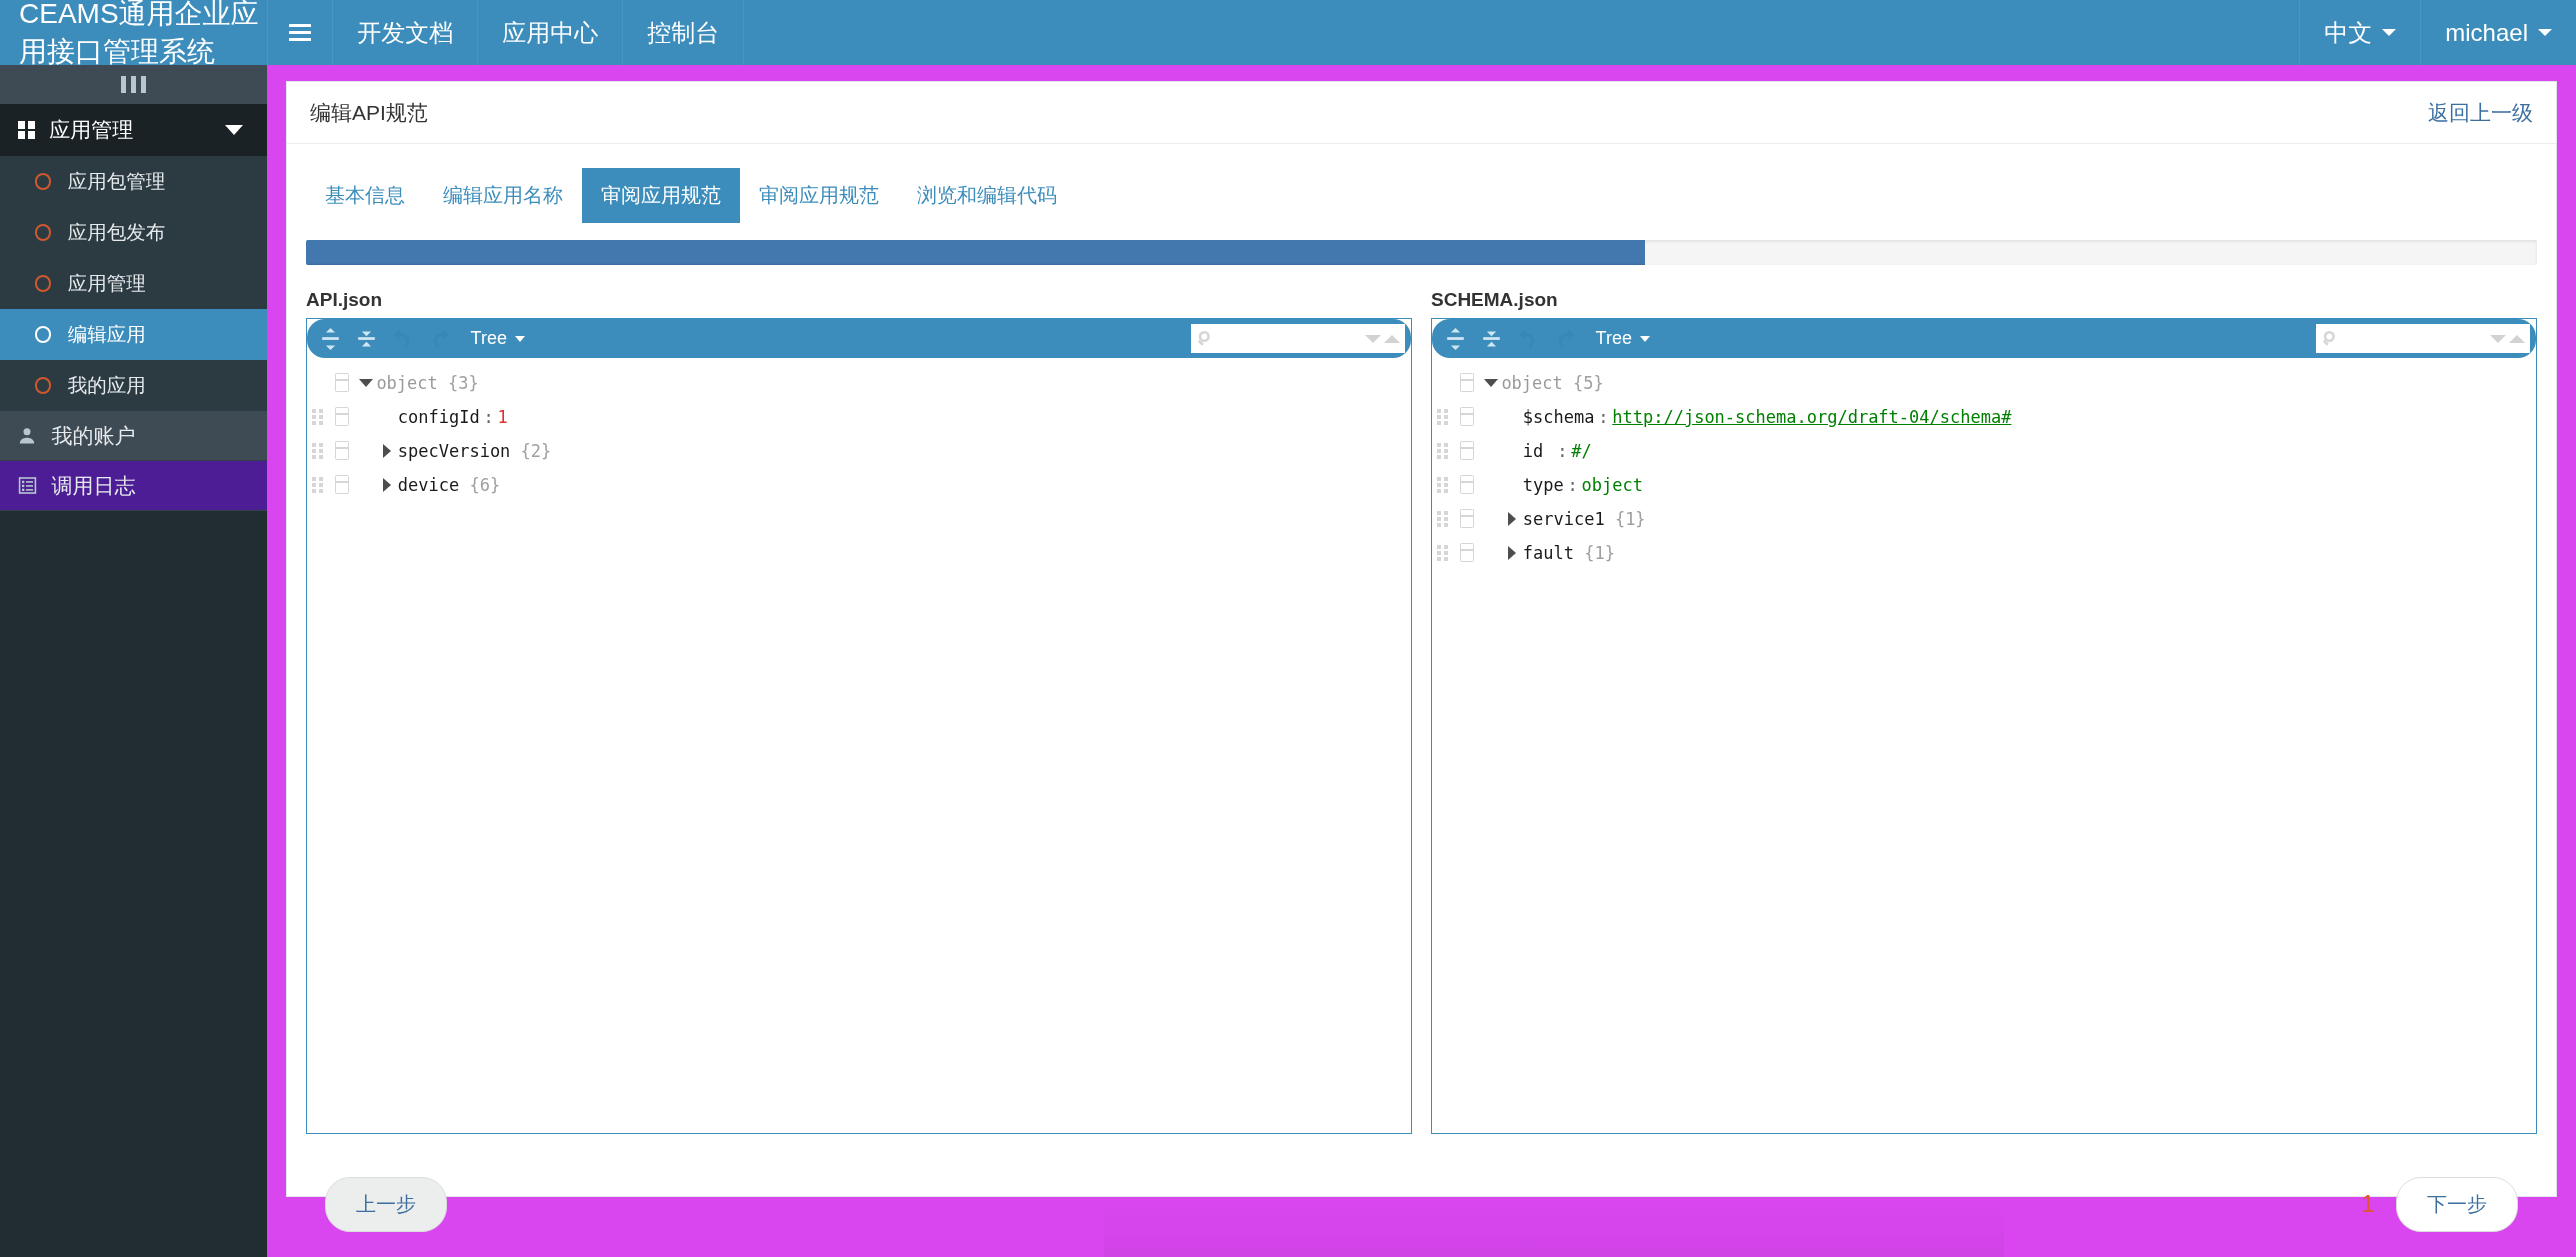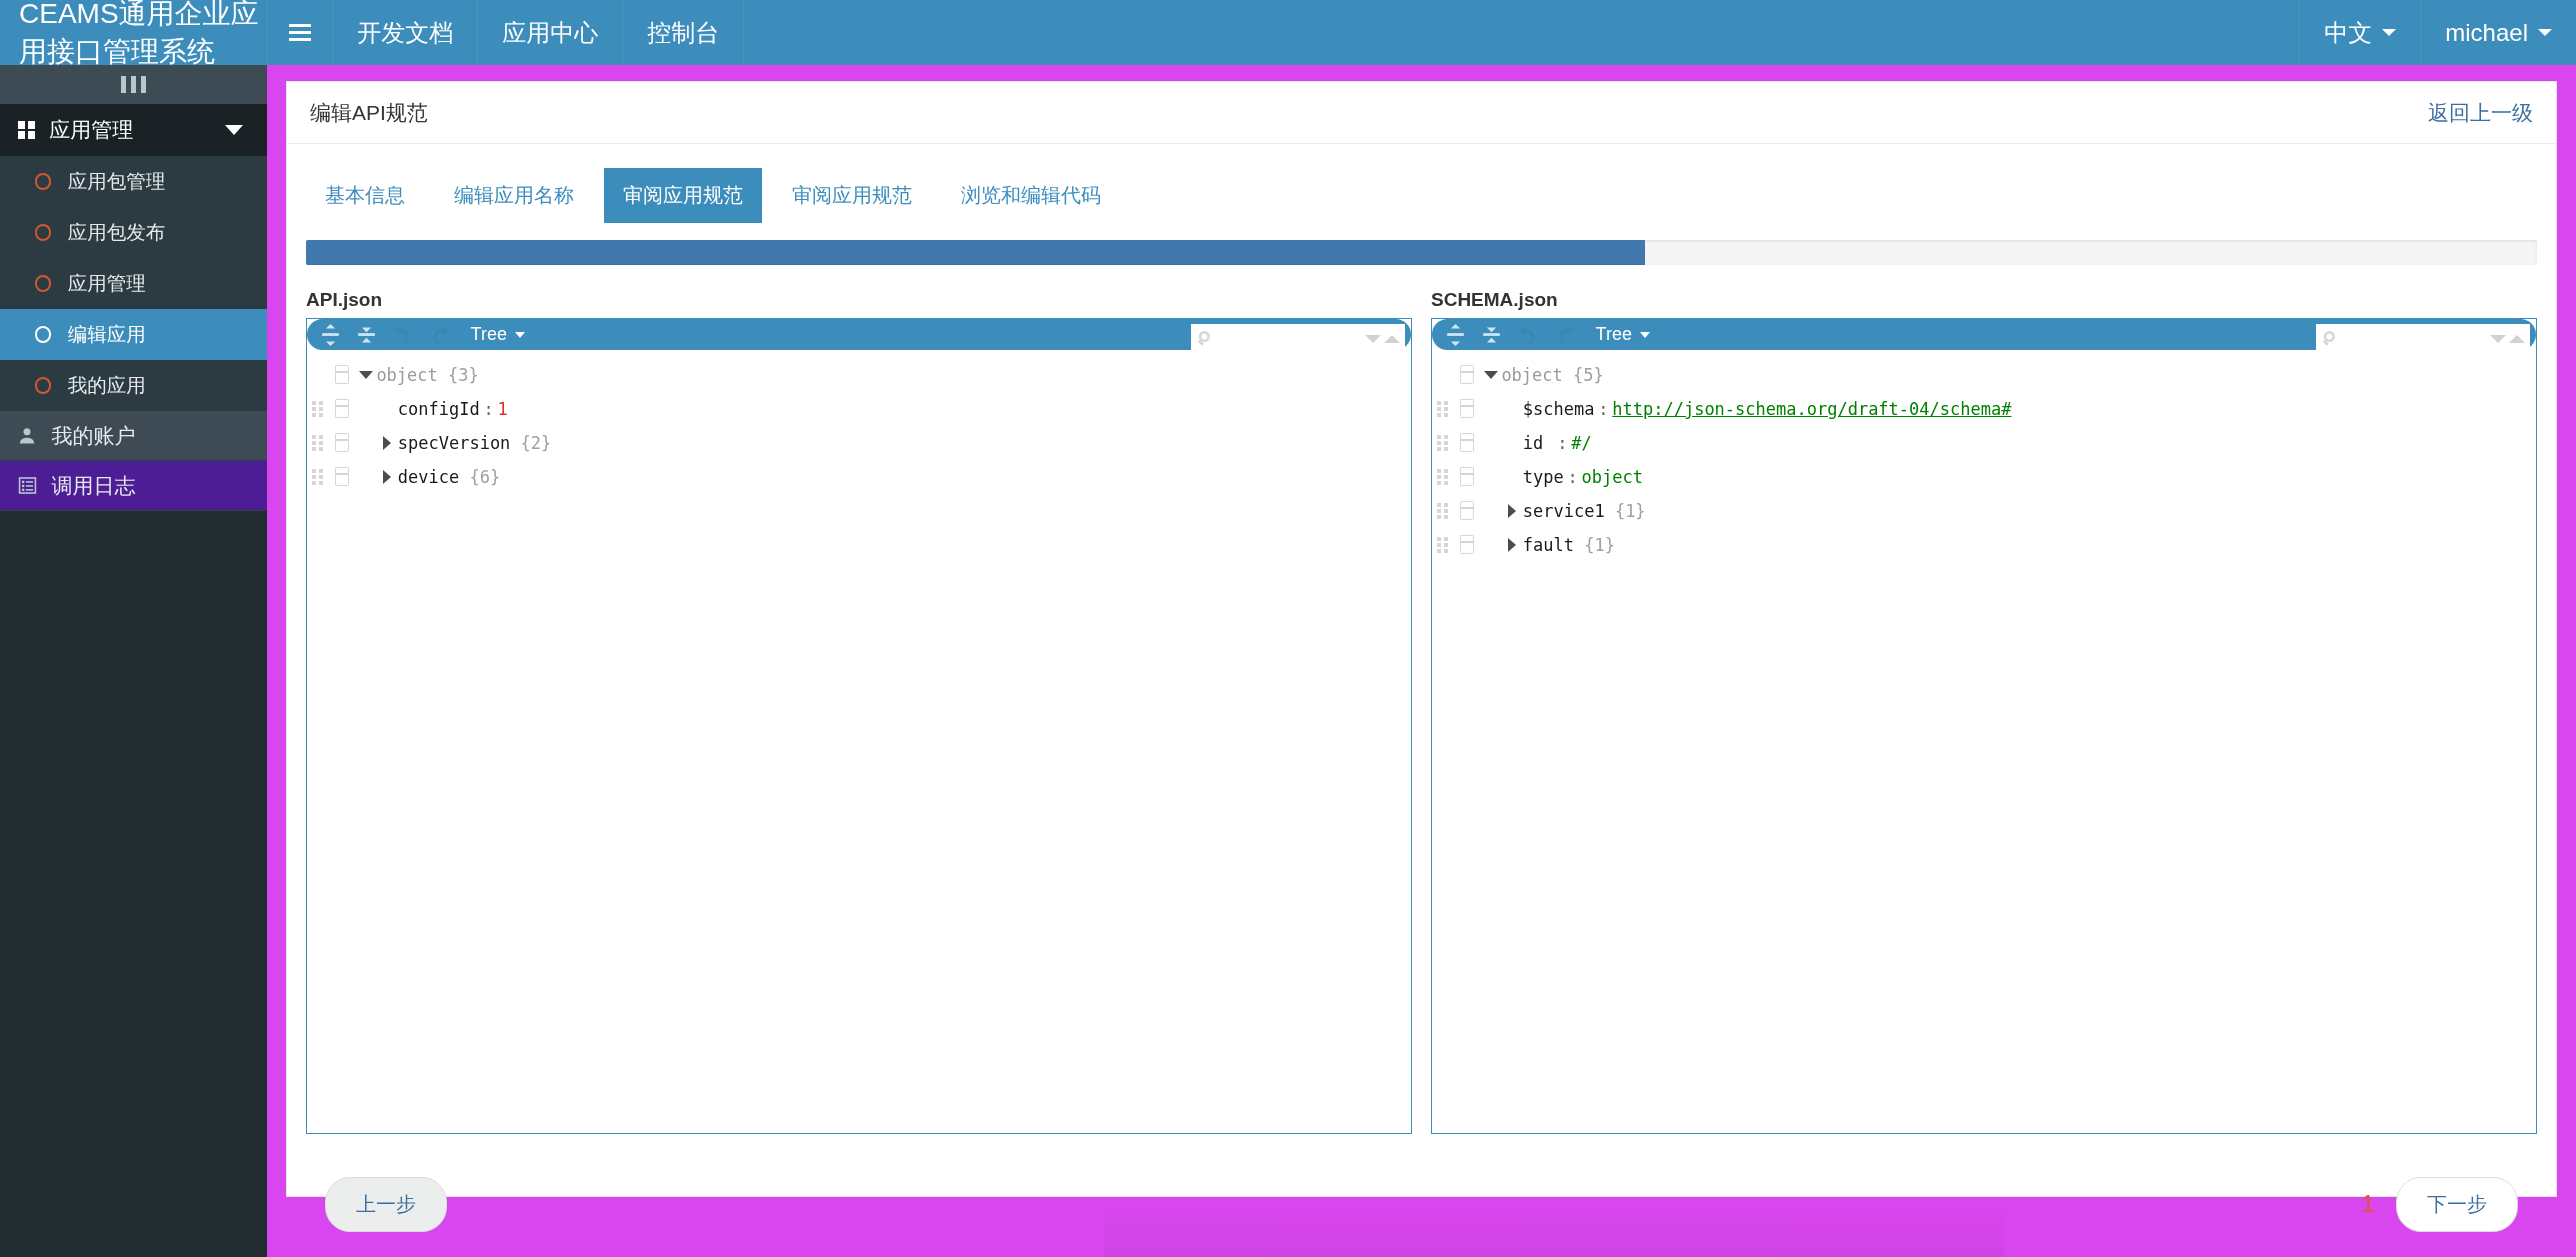--- a/index.html
+++ b/index.html
@@ -154,21 +154,21 @@
     display: flex; align-items: center; justify-content: space-between;
     padding: 0 23px;
     border-bottom: 0.6px solid #e9ecf0;
   }
   .panel-title { font-size: 21px; color: #333; }
   .panel-link { font-size: 21px; color: #3c6fa0; cursor: pointer; }
 
   .tabs {
     display: flex; align-items: flex-end;
     padding: 24px 19px 0 19px;
-    gap: 11px;
+    gap: 0;
   }
   .tab {
     font-size: 20px;
     color: #3c8dbc;
     padding: 14px 19px;
     cursor: pointer;
     white-space: nowrap;
   }
   .tab.active { background: #3c8dbc; color: #fff; }
 
@@ -197,21 +197,21 @@
     margin-bottom: 7.6px;
   }
   .jsoneditor {
     border: 1.3px solid #3c8dbc;
     height: 816px;
     display: flex; flex-direction: column;
     background: #fff;
   }
   .je-menu {
     background: #3c8dbc;
-    height: 31px;
+    height: 39px;
     display: flex; align-items: center;
     padding: 0 6.3px;
     position: relative;
     border-radius: 18px;
   }
   .je-btn {
     width: 34px; height: 31.5px;
     display: flex; align-items: center; justify-content: center;
     cursor: pointer;
     margin-right: 2.5px;

